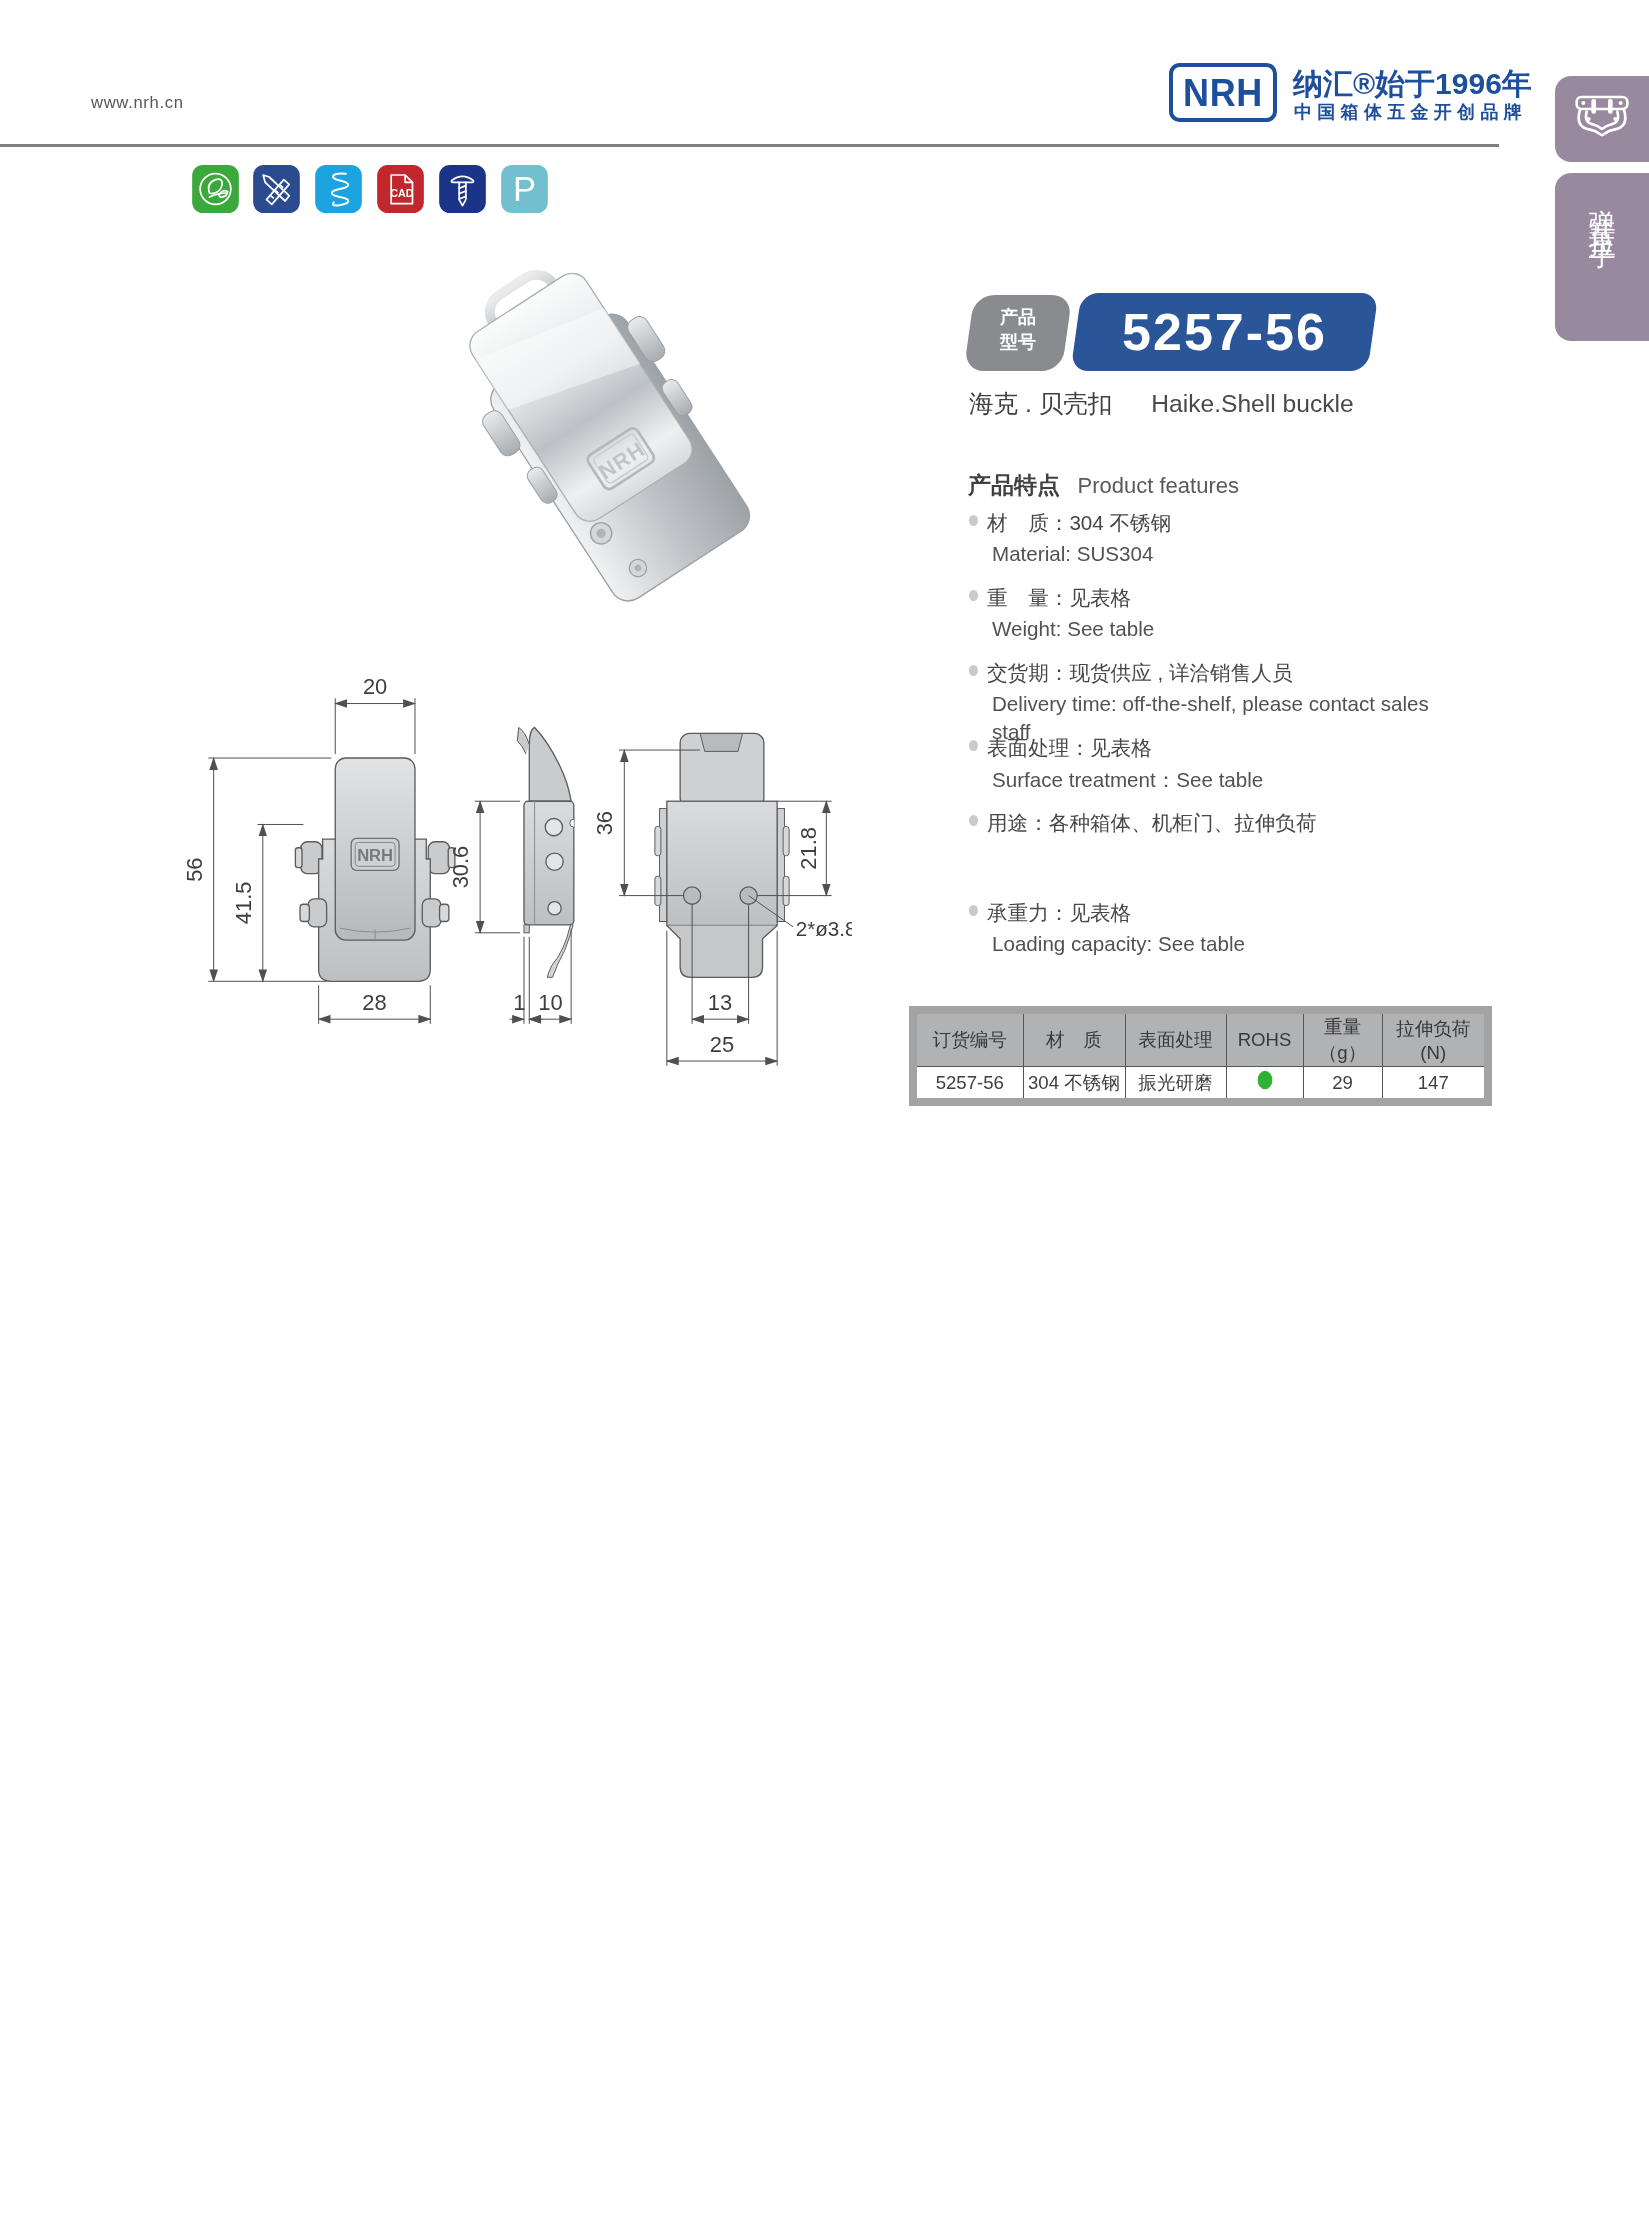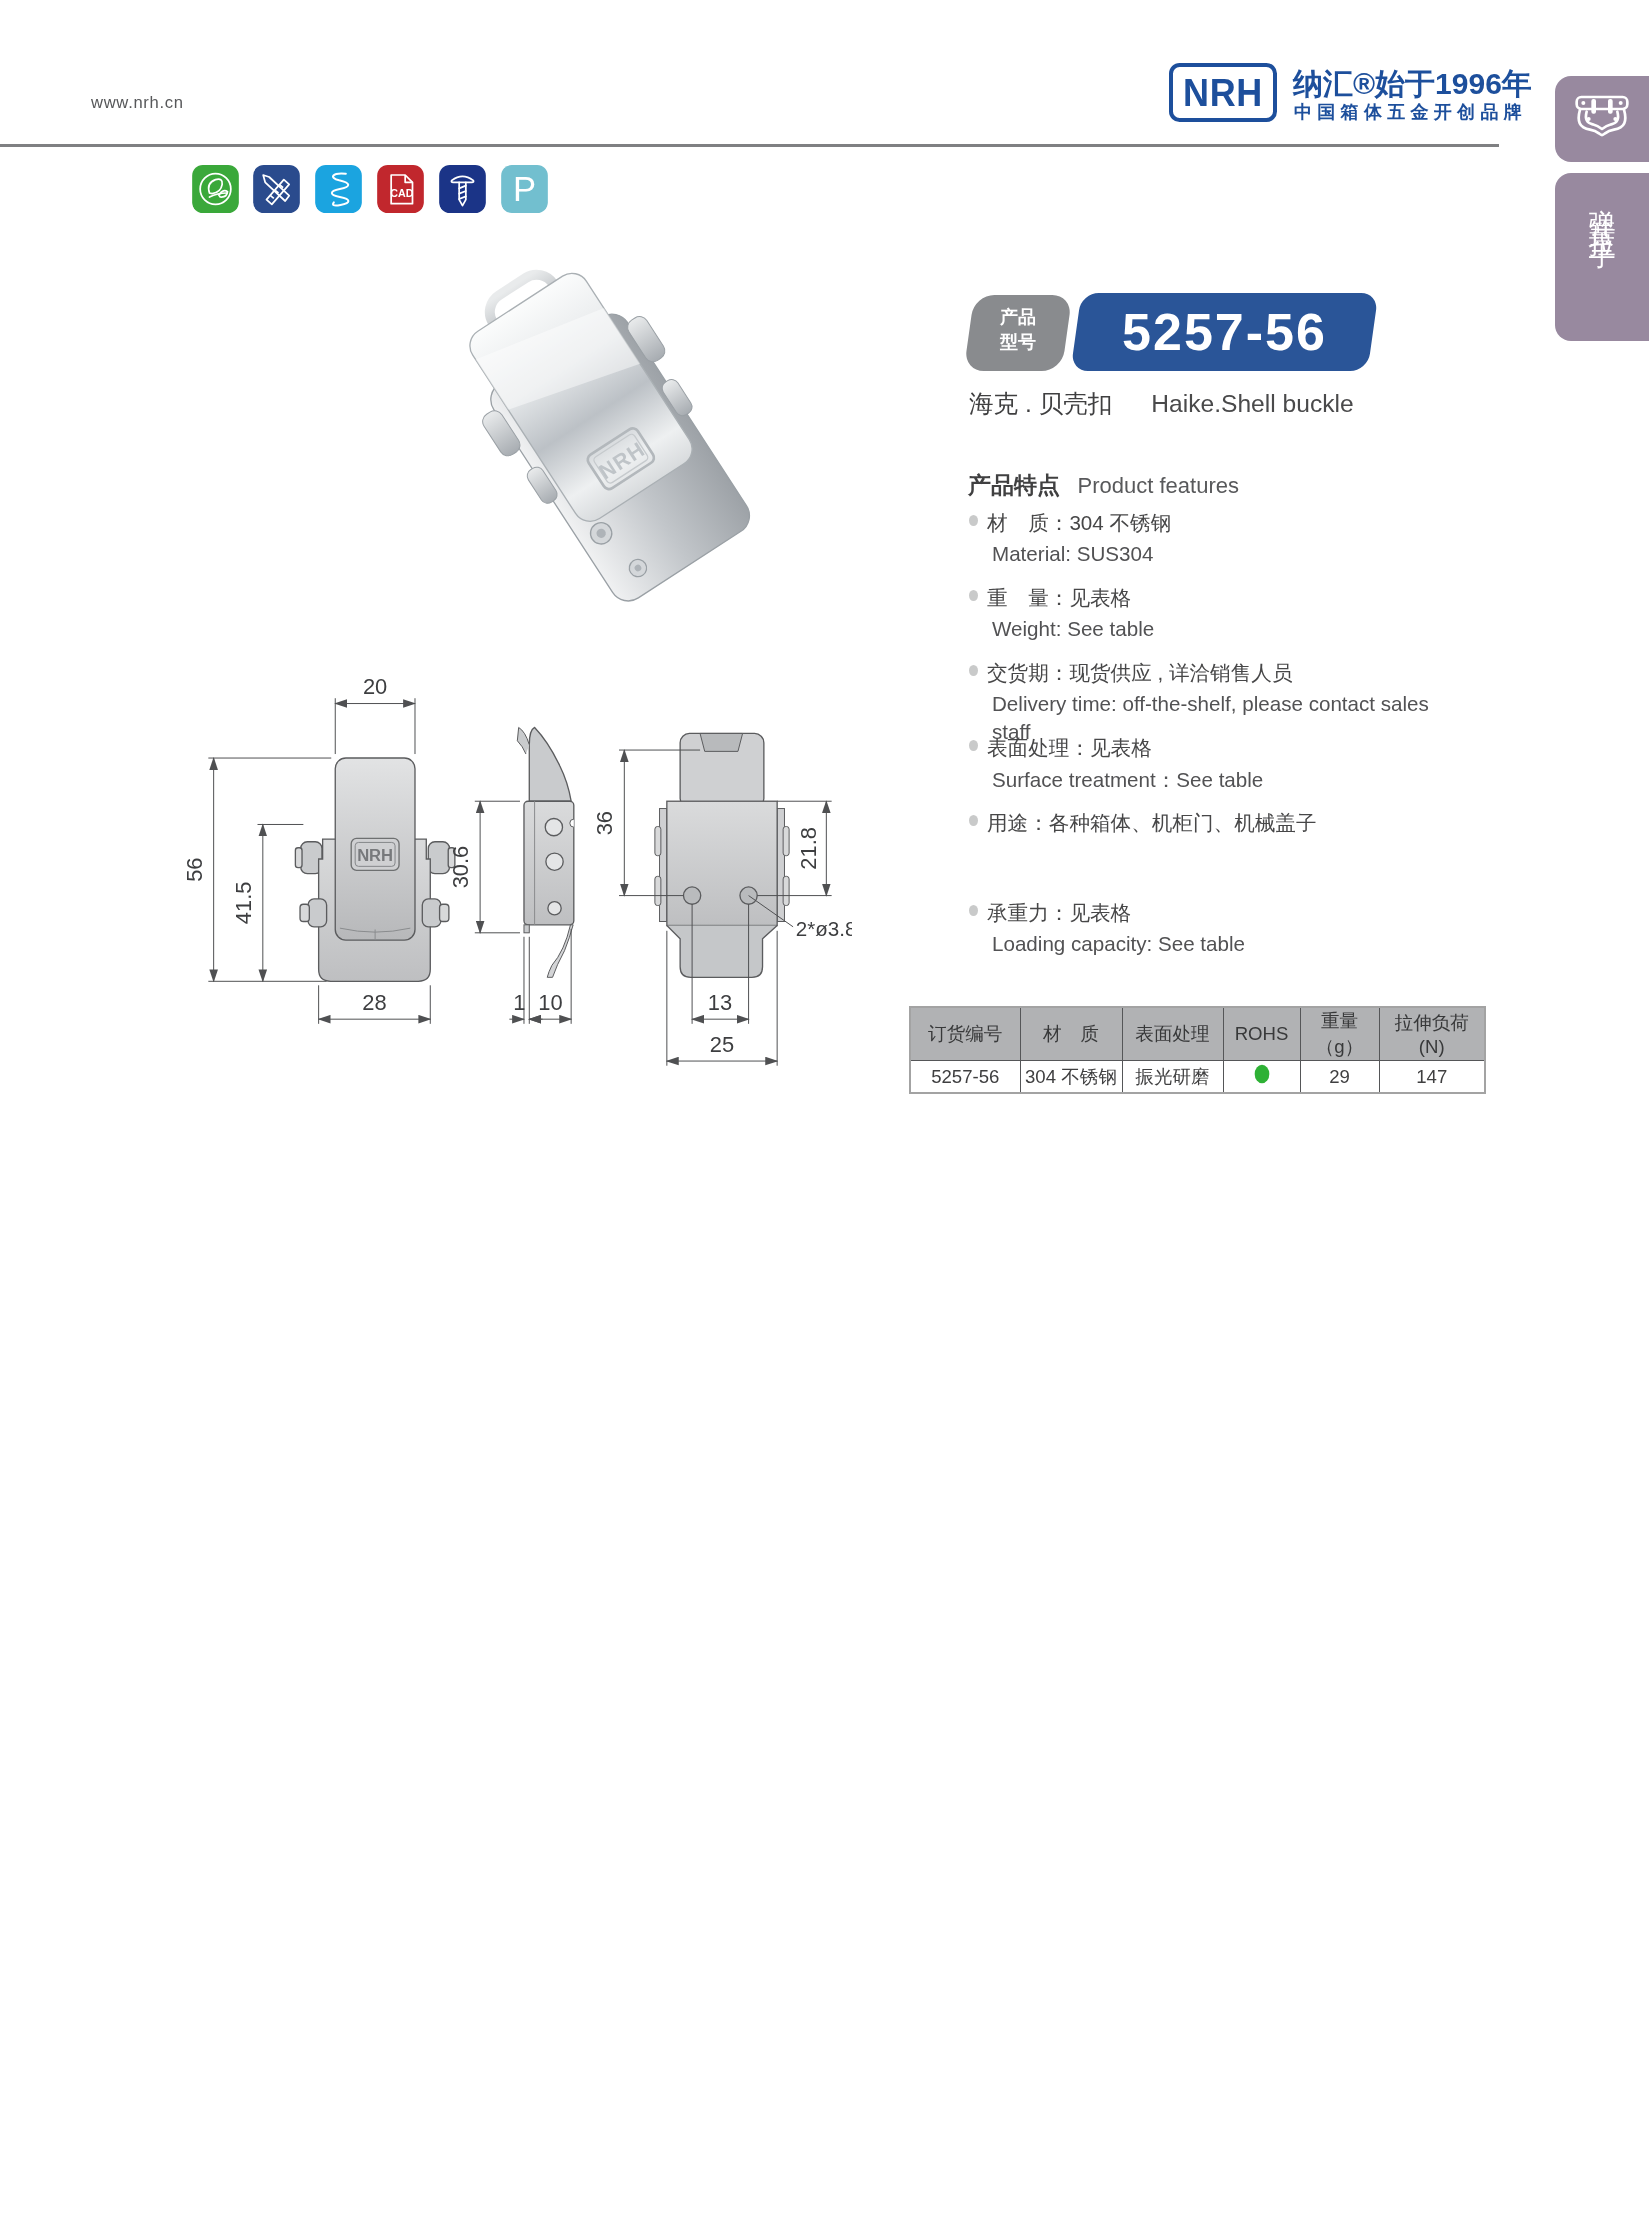--- a/index.html
+++ b/index.html
@@ -42,21 +42,21 @@
   .feat-head .en{font-size:22px;color:#58595b;margin-left:14.6px;}
   .bullet{width:9.3px;height:11.3px;border-radius:50%;background:#c9caca;left:969px;}
   .fzh{left:987px;font-size:20.6px;color:#474748;white-space:nowrap;}
   .fen{left:992px;font-size:20.6px;color:#525254;line-height:28px;width:466px;}
 
   
   .spec{left:909px;top:1006px;border-collapse:collapse;table-layout:fixed;width:576px;}
   .spec td{border:1.3px solid #555658;text-align:center;vertical-align:middle;font-size:18.6px;color:#3f3f40;
            height:31px;padding:0;}
   .spec .hrow td{background:#b1b2b4;color:#38393a;height:30px;}
-  .spec{border:2px solid #a3a3a3;}
+  .spec{border:8px solid #a3a3a3;}
 </style>
 </head>
 <body>
 
 <div class="page">
 
   <div class="abs site-url">www.nrh.cn</div>
   <div class="abs logo-box">
     <span class="logo-text">NRH</span>
   </div>
@@ -192,21 +192,21 @@
 
   <div class="abs bullet" style="top:665px"></div>
   <div class="abs fzh" style="top:659px">交货期：现货供应 , 详洽销售人员</div>
   <div class="abs fen" style="top:690px">Delivery time: off-the-shelf, please contact sales staff</div>
 
   <div class="abs bullet" style="top:740px"></div>
   <div class="abs fzh" style="top:734px">表面处理：见表格</div>
   <div class="abs fen" style="top:766px">Surface treatment：See table</div>
 
   <div class="abs bullet" style="top:815px"></div>
-  <div class="abs fzh" style="top:809px">用途：各种箱体、机柜门、机械盖子</div>
+  <div class="abs fzh" style="top:809px">用途：各种箱体、机柜门、拉伸负荷</div>
 
   <div class="abs bullet" style="top:905px"></div>
   <div class="abs fzh" style="top:899px">承重力：见表格</div>
   <div class="abs fen" style="top:930px">Loading capacity: See table</div>
 
   <table class="abs spec">
     <colgroup>
       <col style="width:110px">
         <col style="width:102px">
         <col style="width:101px">

